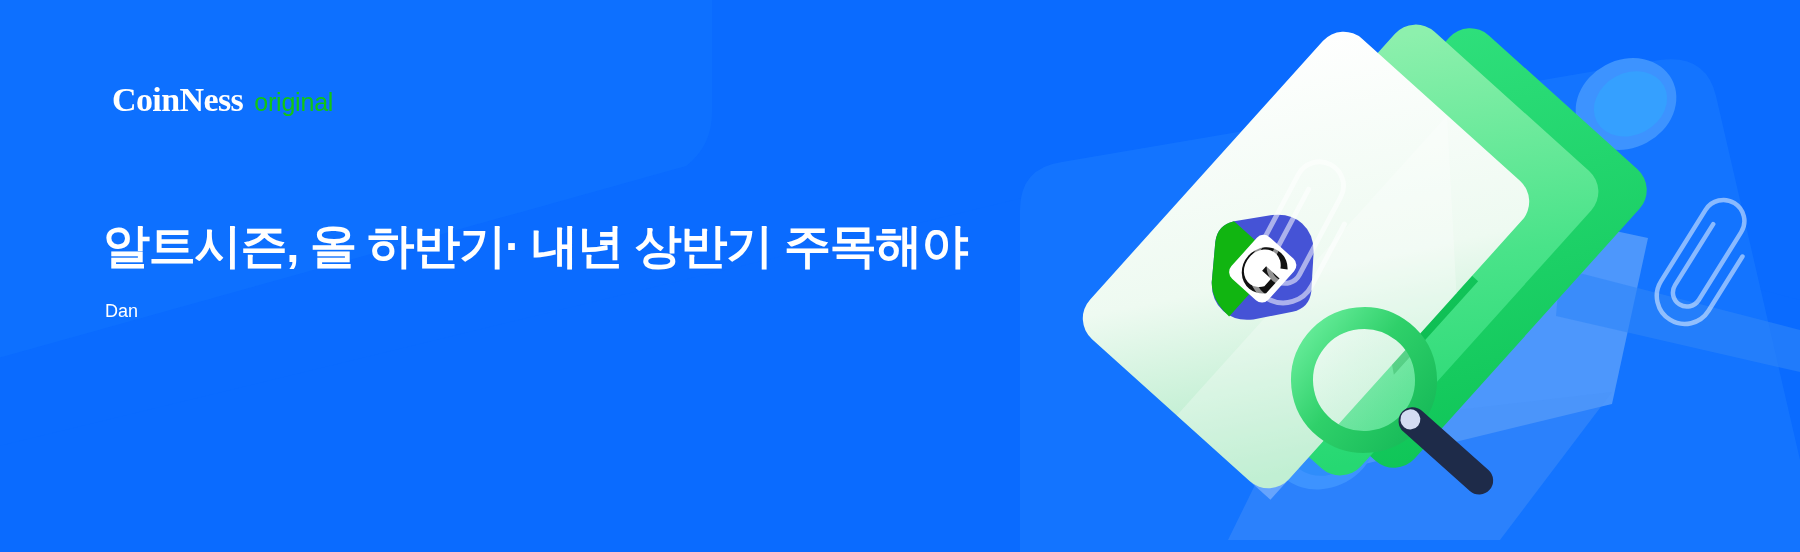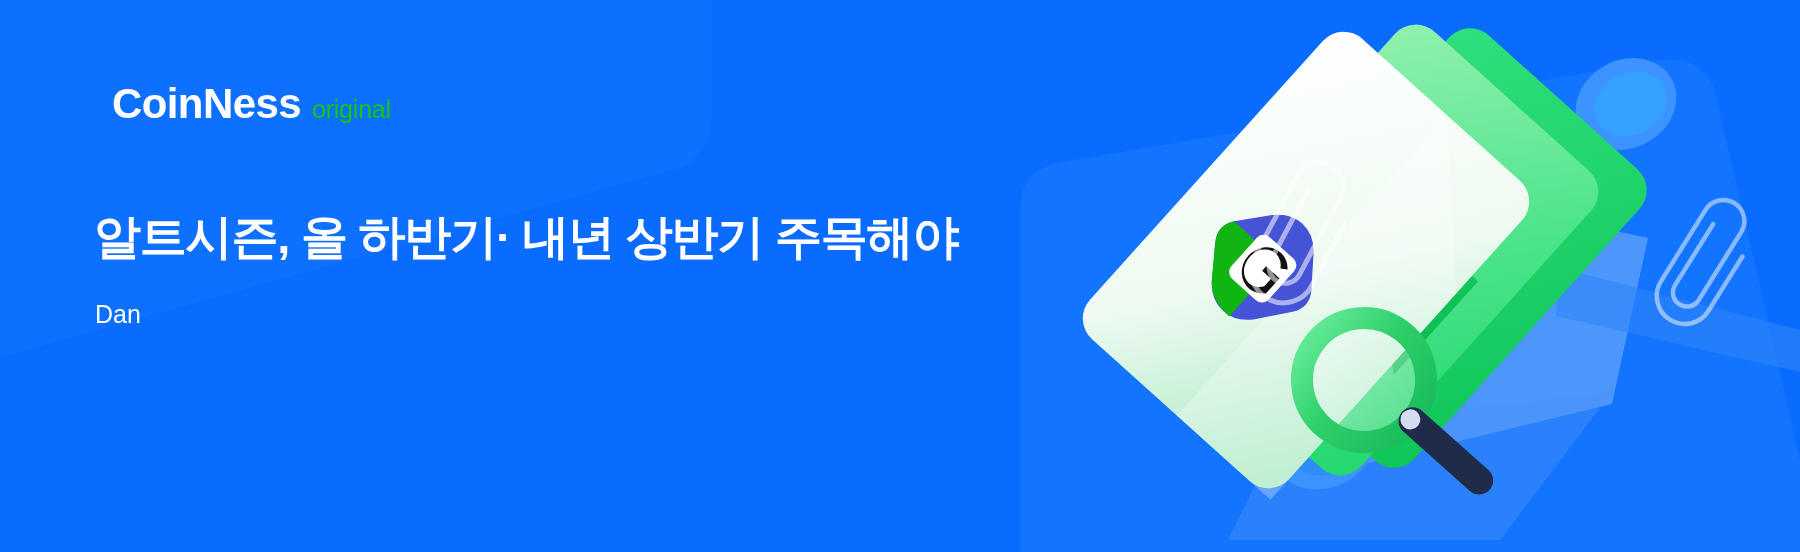--- a/index.html
+++ b/index.html
@@ -21,36 +21,37 @@
   
   .content{
     position:absolute;left:0;top:0;width:1060px;height:552px;z-index:5;
   }
   .logo{
     position:absolute;left:112px;top:83px;
     display:flex;align-items:baseline;gap:11px;
     white-space:nowrap;
   }
   .logo-main{
-    font-size:42px;font-weight:700;color:#ffffff;letter-spacing:-0.6px;
+    font-size:34px;font-weight:700;color:#ffffff;letter-spacing:-0.6px;
     line-height:1;
+    font-family:Liberation Serif, serif;
   }
   .logo-sub{
     font-size:25px;font-weight:400;color:#12c612;letter-spacing:-0.2px;
     line-height:1;
   }
   .title{
     position:absolute;left:90px;top:204px;
     font-size:47px;font-weight:700;color:#ffffff;
     letter-spacing:-1.2px;line-height:1.25;white-space:nowrap;
-    margin:4px;
+    margin:13px;
   }
   .author{
-    position:absolute;left:95px;top:302px;
-    font-size:25px;font-weight:400;color:#ffffff;
+    position:absolute;left:105px;top:302px;
+    font-size:18px;font-weight:400;color:#ffffff;
     letter-spacing:0px;line-height:1;margin:0;text-align:center;
   }
 
   
   .illustration{
     position:absolute;right:0;top:0;width:740px;height:552px;z-index:4;
   }
   .ill-svg{position:absolute;left:0;top:0;width:740px;height:552px;display:block;}
 </style>
 </head>

